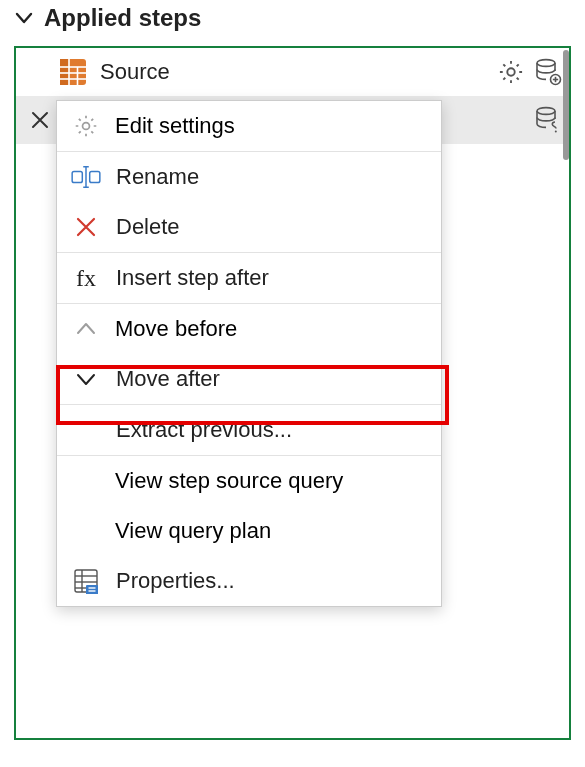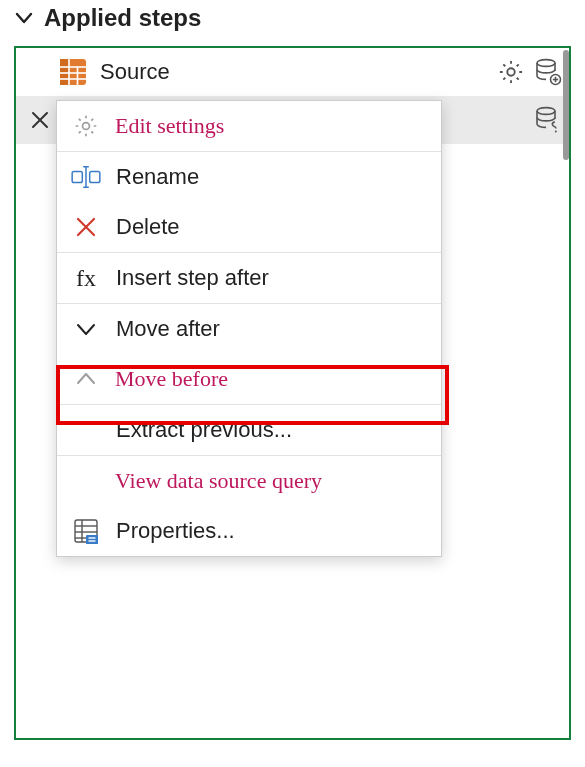--- a/index.html
+++ b/index.html
@@ -88,21 +88,21 @@
     z-index: 10;
   }
   .mi {
     display: flex;
     align-items: center;
     gap: 14px;
     padding: 10px 14px;
     font-size: 22px;
   }
   .mi.enabled { color: #222; cursor: pointer; gap: 15px; }
-  .mi.disabled { color: #be185d; font-family: Liberation Serif, serif; }
+  .mi.disabled { color: #000000; }
   .mi-icon {
     width: 30px;
     height: 30px;
     display: flex;
     align-items: center;
     justify-content: center;
     flex: none;
   }
   .sep {
     height: 1px;
@@ -242,50 +242,54 @@
       <div class="sep"></div>
 
       <div class="mi enabled">
         <span class="mi-icon">
           <span style="font-family:Georgia,serif;font-size:24px;color:#222;">fx</span>
         </span>
         <span>Insert step after</span>
       </div>
       <div class="sep"></div>
 
+      <div class="mi disabled">
+        <span class="mi-icon">
+          <svg width="22" height="22" viewBox="0 0 22 22">
+              <path d="M3 15 L11 6 L19 15" stroke="#9e9e9e" stroke-width="2" fill="none" stroke-linecap="round" stroke-linejoin="round"></path>
+            </svg>
+        </span>
+        <span>Move before</span>
+      </div>
+
       <div class="mi enabled">
         <span class="mi-icon">
           <svg width="22" height="22" viewBox="0 0 22 22">
               <path d="M3 7 L11 16 L19 7" stroke="#222" stroke-width="2" fill="none" stroke-linecap="round" stroke-linejoin="round"></path>
             </svg>
         </span>
         <span>Move after</span>
       </div>
-
-      <div class="mi disabled">
-        <span class="mi-icon">
-          <svg width="22" height="22" viewBox="0 0 22 22">
-              <path d="M3 15 L11 6 L19 15" stroke="#9e9e9e" stroke-width="2" fill="none" stroke-linecap="round" stroke-linejoin="round"></path>
-            </svg>
-        </span>
-        <span>Move before</span>
-      </div>
       <div class="sep"></div>
 
       <div class="mi enabled">
         <span class="mi-icon"></span>
         <span>Extract previous...</span>
       </div>
       <div class="sep"></div>
 
       <div class="mi disabled">
         <span class="mi-icon"></span>
-        <span>View data source query</span>
-      </div>
-
+        <span>View step source query</span>
+      </div>
+
+      <div class="mi disabled">
+        <span class="mi-icon"></span>
+        <span>View query plan</span>
+      </div>
 
       <div class="mi enabled">
         <span class="mi-icon">
           <svg width="26" height="26" viewBox="0 0 26 26" fill="none" stroke="#555" stroke-width="1.4">
             <rect x="2" y="2" width="22" height="22" rx="2"></rect>
             <line x1="2" y1="8" x2="24" y2="8"></line>
             <line x1="2" y1="14" x2="24" y2="14"></line>
             <line x1="2" y1="20" x2="24" y2="20"></line>
             <line x1="9" y1="2" x2="9" y2="24"></line>
             <rect x="13" y="17" width="12" height="10" fill="#3a7bc8" stroke="none" rx="1"></rect>

